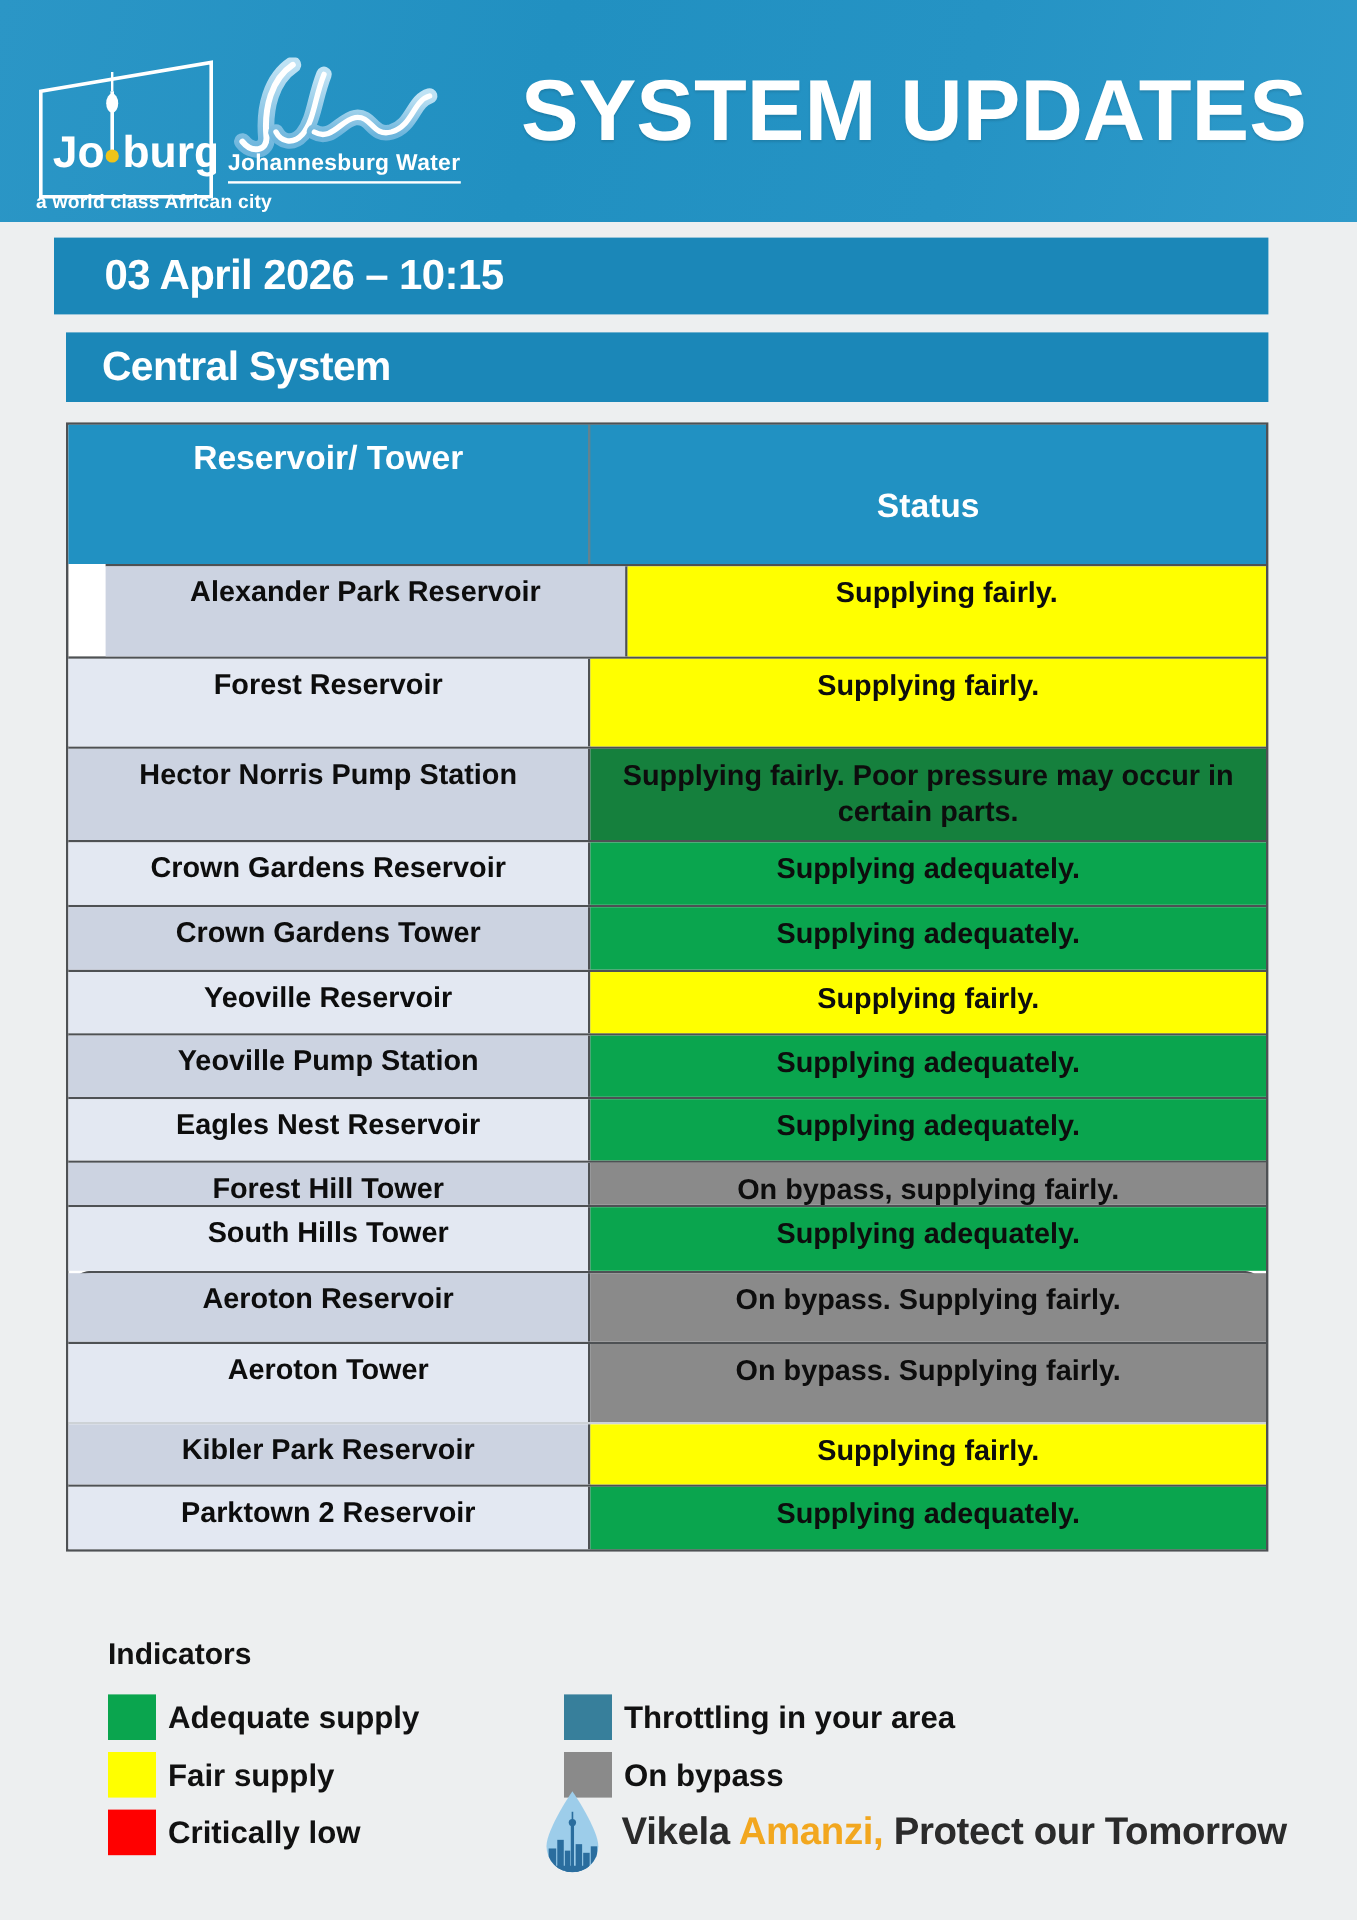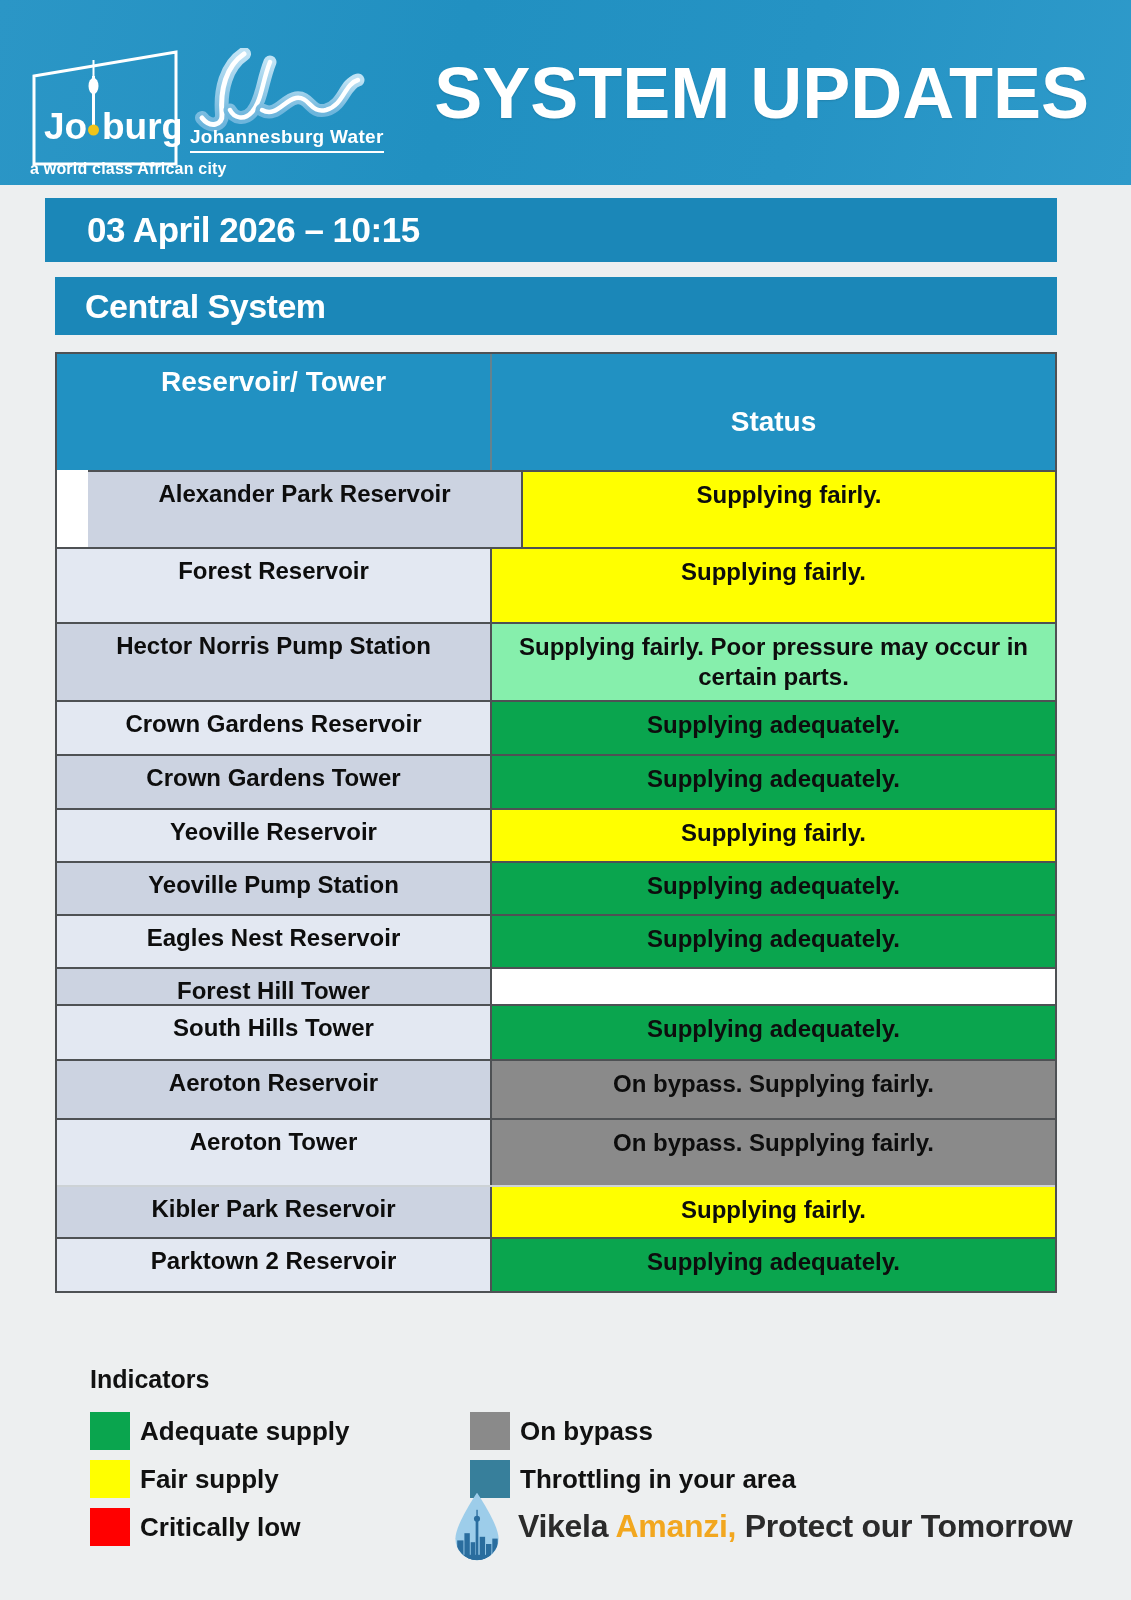--- a/index.html
+++ b/index.html
@@ -60,21 +60,21 @@
   .trow:nth-child(1){ height:77px;margin-left:31px; }
   .trow:nth-child(2){ height:75px; }
   .trow:nth-child(3){ height:78px; }
   .trow:nth-child(4){ height:54px; }
   .trow:nth-child(5){ height:54px; }
   .trow:nth-child(6){ height:53px; }
   .trow:nth-child(7){ height:53px; }
   .trow:nth-child(8){ height:53px; }
   .trow:nth-child(9){ height:37px;justify-content:space-between; }
   .trow:nth-child(10){ height:55px; }
-  .trow:nth-child(11){ height:59px; }
+  .trow:nth-child(11){ height:59px;border-radius:19px; }
   .trow:nth-child(12){ height:67px; }
   .trow:nth-child(13){ height:52px; border-top-color:#cdd2d6; }
   .trow:nth-child(14){ height:54px; }
   .cell-label {
     width:435px; border-right:2px solid #4e5154;
     display:flex; align-items:flex-start; justify-content:center; padding-top:8px;
     font-size:24px; font-weight:bold; color:#0d0d0d; text-align:center;
   }
   .trow.shade-dark  .cell-label { background:#ccd3e1; }
   .trow.shade-light .cell-label { background:#e3e8f2; }
@@ -154,21 +154,21 @@
       <div class="cell-status" style="background: rgb(255, 255, 0);">Supplying fairly.</div>
     </div>
 
     <div class="trow shade-light">
       <div class="cell-label">Forest Reservoir</div>
       <div class="cell-status" style="background: rgb(255, 255, 0);">Supplying fairly.</div>
     </div>
 
     <div class="trow shade-dark">
       <div class="cell-label">Hector Norris Pump Station</div>
-      <div class="cell-status" style="background: #86efac; text-align: center;">Supplying fairly. Poor pressure may occur in certain parts.</div>
+      <div class="cell-status" style="background: #15803d; text-align: center;">Supplying fairly. Poor pressure may occur in certain parts.</div>
     </div>
 
     <div class="trow shade-light">
       <div class="cell-label">Crown Gardens Reservoir</div>
       <div class="cell-status" style="background: rgb(10, 165, 78);">Supplying adequately.</div>
     </div>
 
     <div class="trow shade-dark">
       <div class="cell-label">Crown Gardens Tower</div>
       <div class="cell-status" style="background: rgb(10, 165, 78);">Supplying adequately.</div>
@@ -184,20 +184,21 @@
       <div class="cell-status" style="background: rgb(10, 165, 78);">Supplying adequately.</div>
     </div>
 
     <div class="trow shade-light">
       <div class="cell-label">Eagles Nest Reservoir</div>
       <div class="cell-status" style="background: rgb(10, 165, 78);">Supplying adequately.</div>
     </div>
 
     <div class="trow shade-dark">
       <div class="cell-label">Forest Hill Tower</div>
+      <div class="cell-status" style="background: rgb(138, 138, 138);">On bypass, supplying fairly.</div>
     </div>
 
     <div class="trow shade-light">
       <div class="cell-label">South Hills Tower</div>
       <div class="cell-status" style="background: rgb(10, 165, 78);">Supplying adequately.</div>
     </div>
 
     <div class="trow shade-dark">
       <div class="cell-label">Aeroton Reservoir</div>
       <div class="cell-status" style="background: rgb(138, 138, 138);">On bypass. Supplying fairly.</div>
@@ -234,27 +235,27 @@
       <div class="legend-label">Fair supply</div>
     </div>
 
     <div class="legend-item">
       <div class="legend-swatch" style="background: rgb(255, 0, 0);"></div>
       <div class="legend-label">Critically low</div>
     </div>
   </div>
       <div class="legend-col-right" id="legend-right">
     <div class="legend-item">
+      <div class="legend-swatch" style="background: rgb(55, 127, 155);"></div>
+      <div class="legend-label">Throttling in your area</div>
+    </div>
+
+    <div class="legend-item">
       <div class="legend-swatch" style="background: rgb(138, 138, 138);"></div>
       <div class="legend-label">On bypass</div>
-    </div>
-
-    <div class="legend-item">
-      <div class="legend-swatch" style="background: rgb(55, 127, 155);"></div>
-      <div class="legend-label">Throttling in your area</div>
     </div>
   </div>
     </div>
   </div>
 
   <div class="footer">
     <svg class="drop-icon" viewBox="0 0 60 80">
       <defs>
         <clipPath id="dropclip">
           <path d="M30,3 C30,3 6,38 6,54 a24,24 0 0 0 48,0 C54,38 30,3 30,3 Z"></path>

